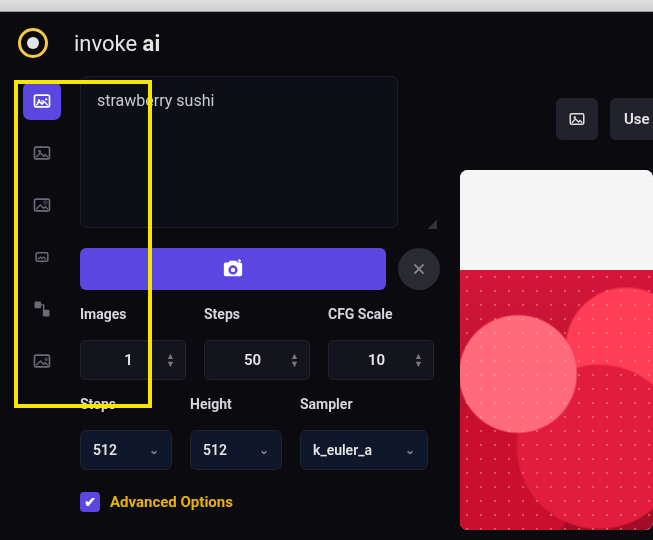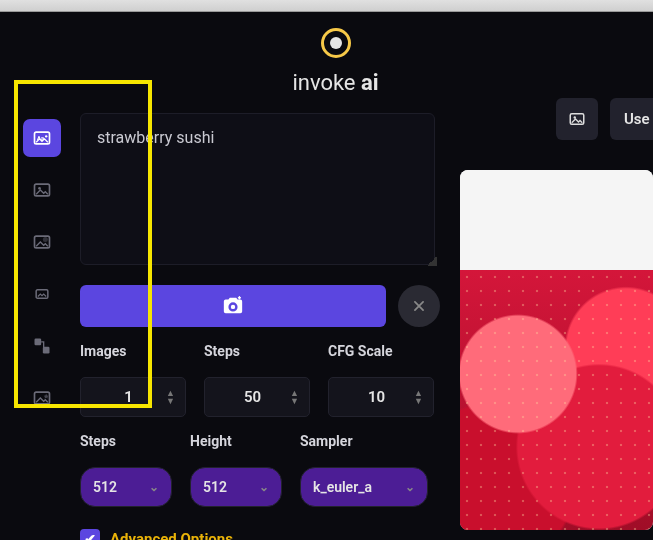--- a/index.html
+++ b/index.html
@@ -16,23 +16,22 @@
     height: 12px;
     background: linear-gradient(#e0e0e0,#cfcfcf);
     border-bottom:1px solid #999;
   }
   .app {
     padding: 16px 0 0 18px;
   }
   .logo-row {
     display:flex;
     align-items:center;
-    gap:12px;
+    gap:26px;
     margin-bottom:18px;
-    flex-direction:column;
   }
   .logo-circle {
     width:30px;height:30px;border-radius:50%;
     border:3px solid #f7c948;
     display:flex;align-items:center;justify-content:center;
     background:#0a0a0f;
   }
   .logo-inner {
     width:12px;height:12px;border-radius:50%;
     background:#e5e5e5;
@@ -65,21 +64,21 @@
     z-index:50;
   }
   .panel {
     width:360px;
     display:flex;flex-direction:column;gap:16px;
   }
   .prompt {
     background:#0e0e16;
     border:1px solid #1d1d28;
     border-radius:6px;
-    width:355px;height:152px;
+    width:318px;height:152px;
     padding:14px 16px;
     color:#c9c9d1;
     font-size:16px;
     resize:none;
     font-family:inherit;
     outline:none;
     position:relative;
   }
   .prompt-resize {
     position:absolute; right:3px; bottom:3px;
@@ -103,21 +102,21 @@
   .num-input {
     display:flex;align-items:center;justify-content:space-between;
     background:#14141c;border:1px solid #22222d;border-radius:5px;
     height:40px;padding:0 10px;color:#e5e5e5;font-size:15px;font-weight:600;
     cursor:text;
   }
   .stepper { display:flex;flex-direction:column;gap:0;color:#777;}
   .stepper span{font-size:9px;line-height:8px;cursor:pointer;}
   .select {
     display:flex;align-items:center;justify-content:space-between;
-    background:#4c1d95;border:1px solid #22222d;border-radius:15px;
+    background:#0f172a;border:1px solid #22222d;border-radius:6px;
     height:40px;padding:0 12px;color:#e5e5e5;font-size:14px;font-weight:600;
     cursor:pointer;
   }
   .chev { font-size:12px;color:#888;}
   .adv-row { display:flex;align-items:center;gap:10px; margin-top:6px;}
   .checkbox {
     width:20px;height:20px;border-radius:4px;background:#5b46e0;
     display:flex;align-items:center;justify-content:center;color:#fff;font-size:14px;font-weight:900;
     cursor:pointer;
   }

